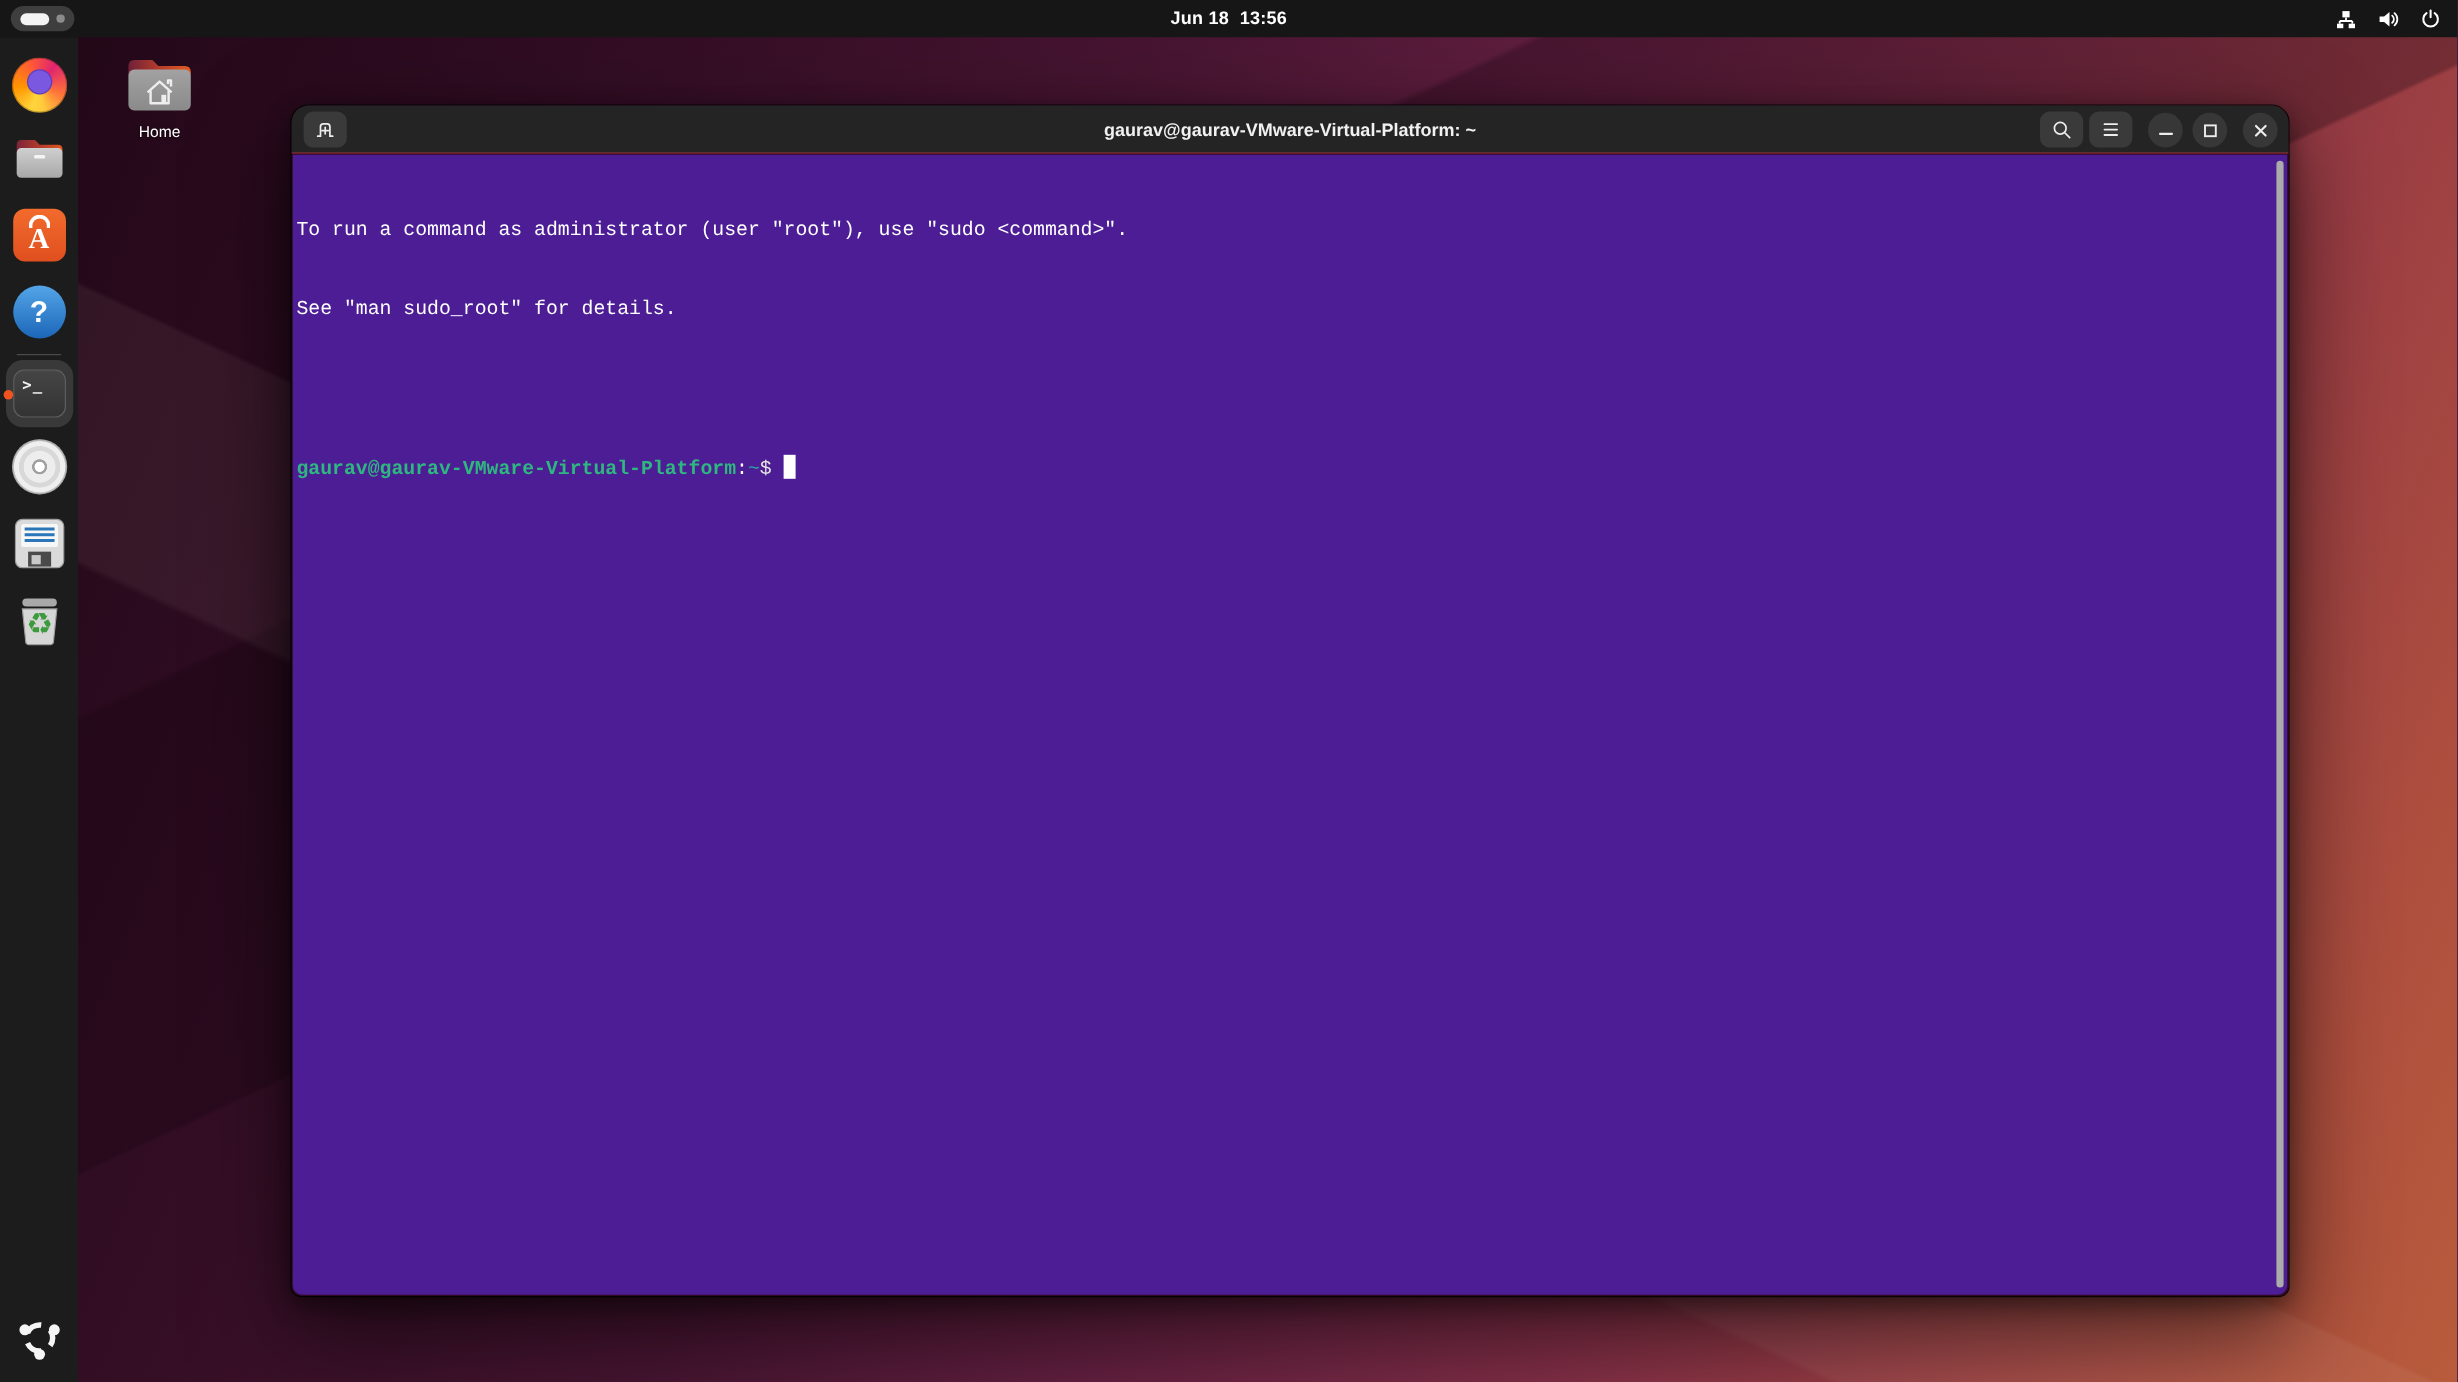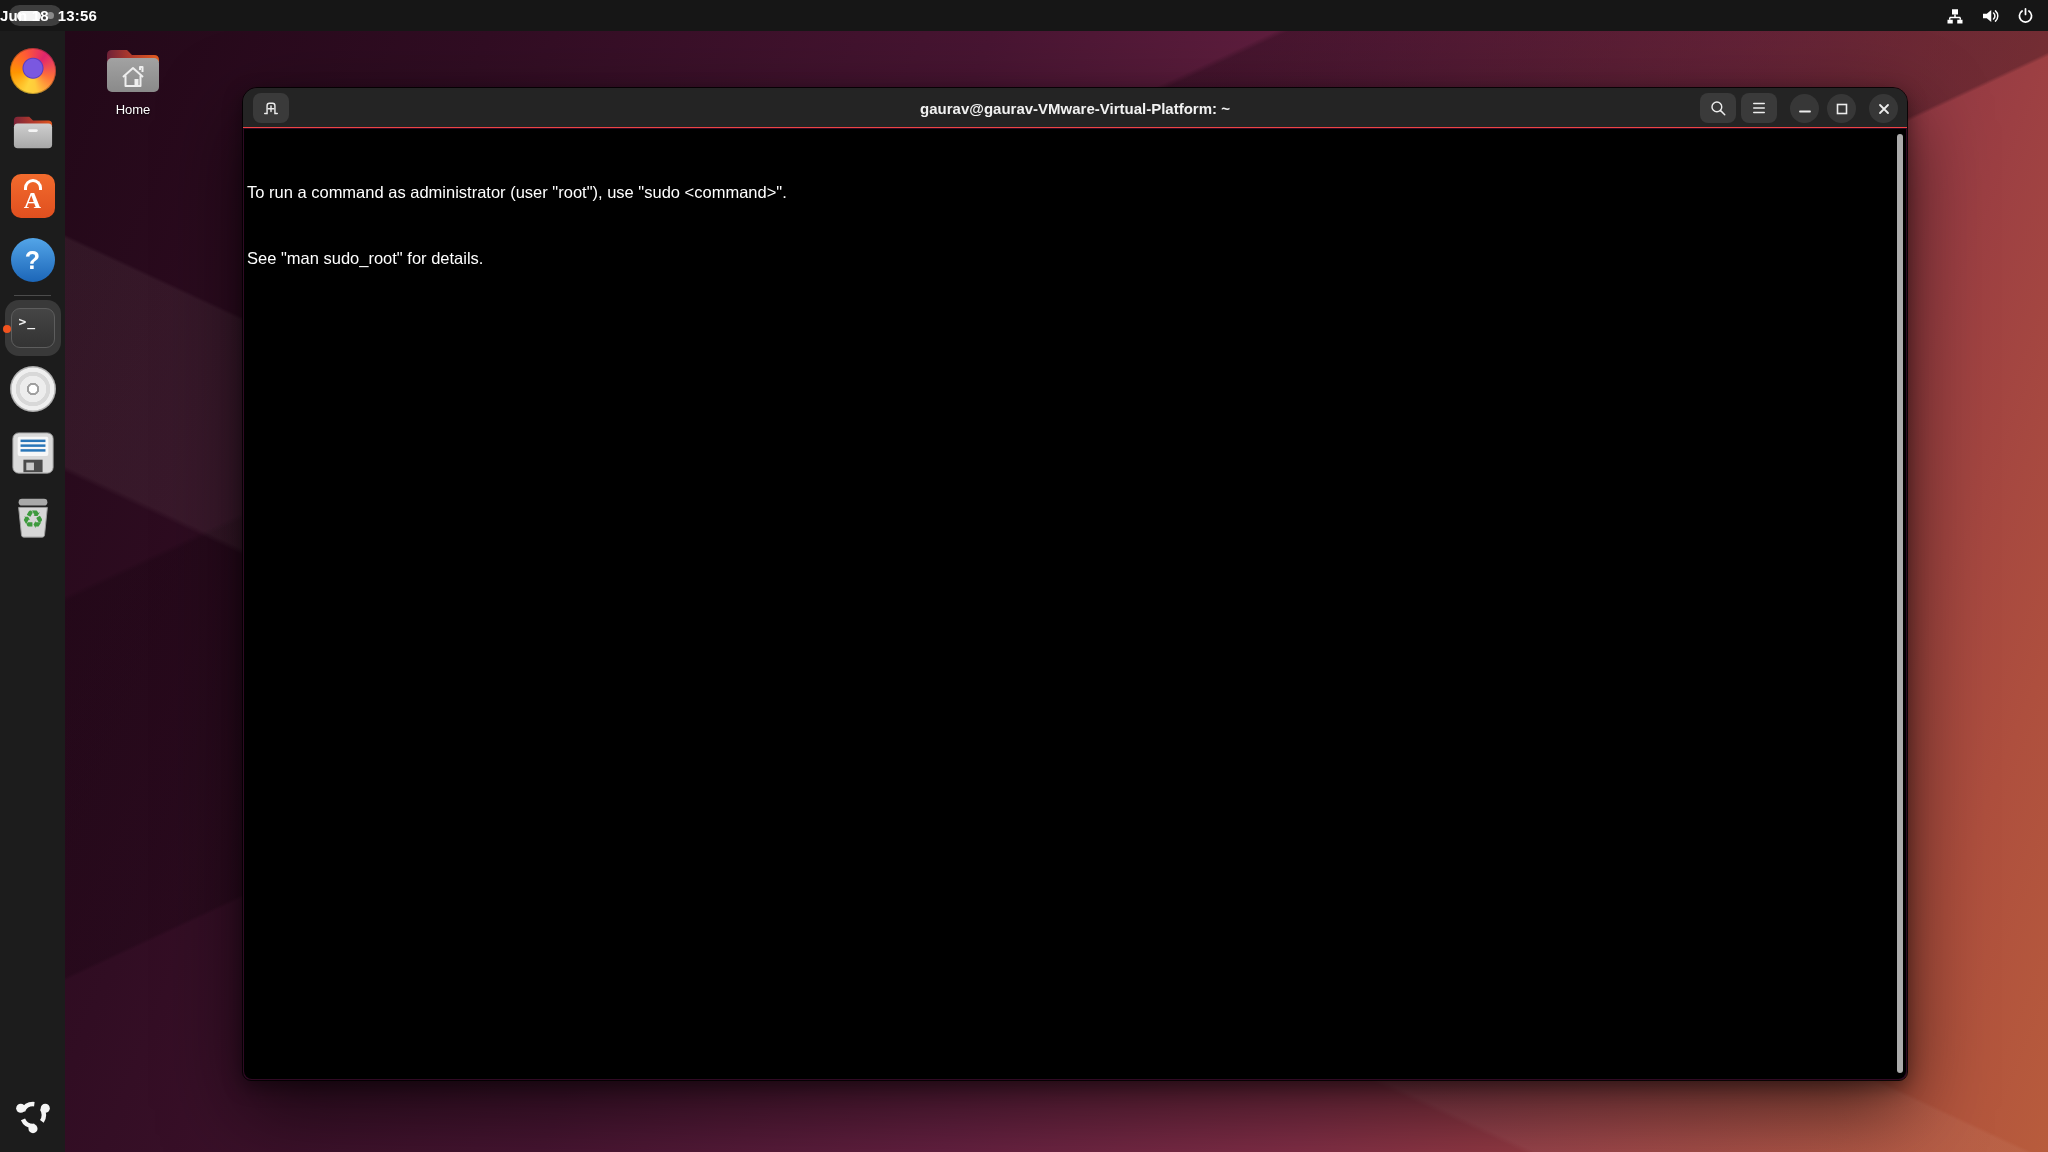--- a/index.html
+++ b/index.html
@@ -26,21 +26,21 @@
   }
   .activities {
     position:absolute; left:9px; top:5px; height:21px; width:53px;
     background:#3e3e3e; border-radius:11px;
     display:flex; align-items:center; padding:0 8px; gap:6px; cursor:pointer;
   }
   .activities .ws-pill { width:26px; height:10px; background:#f4f4f4; border-radius:5px; }
   .activities .ws-dot  { width:7px; height:7px; background:#8b8b8b; border-radius:50%; }
   .clock {
     position:absolute; left:0; right:0; top:0; height:31px;
-    display:flex; align-items:center; gap:9px;
+    display:flex; justify-content:center; align-items:center; gap:9px;
     color:#ffffff; font-size:15px; font-weight:700; letter-spacing:0.2px;
   }
   .status {
     position:absolute; right:14px; top:0; height:31px;
     display:flex; align-items:center; gap:17px;
   }
   .status svg { display:block; }
 
   
   .dock {
@@ -145,23 +145,23 @@
   }
   .btn-newtab { left:10px; }
   .btn-search { left:1457px; }
   .btn-menu   { left:1498px; }
   .btn-min    { left:1547px; }
   .btn-max    { left:1584px; }
   .btn-close  { left:1626px; }
 
   .term-body {
     position:absolute; left:1px; right:1px; top:41px; bottom:1px;
-    background:#000000; border-radius:0 0 8px 8px;
+    background:#4c1d95; border-radius:0 0 8px 8px;
     padding:8px 22px 0 3px;
-    font-family:Liberation Sans, sans-serif;
+    font-family:Liberation Mono, monospace;
     font-size:16.5px; line-height:22px; color:#ffffff;
     white-space:pre; cursor:text; overflow:hidden;
   }
   .p-user { color:#2eb880; font-weight:700; }
   .p-colon { color:#ffffff; }
   .p-path { color:#2aa7a0; }
   .p-dollar { color:#e8e6e3; }
   .cursor {
     display:inline-block; width:10px; height:20px; background:#ffffff;
     vertical-align:-4px; margin-left:10px;
@@ -362,16 +362,17 @@
       <svg width="14" height="14" viewBox="0 0 14 14">
         <path d="M3 3 L11 11 M11 3 L3 11" stroke="#ededed" stroke-width="1.8" stroke-linecap="round"></path>
       </svg>
     </div>
   </div>
 
   <div class="term-body">
     <div>To run a command as administrator (user "root"), use "sudo &lt;command&gt;".</div>
     <div>See "man sudo_root" for details.</div>
     <div>&nbsp;</div>
+    <div><span class="p-user">gaurav@gaurav-VMware-Virtual-Platform</span><span class="p-colon">:</span><span class="p-path">~</span><span class="p-dollar">$</span><span class="cursor"></span></div>
   </div>
 
   <div class="scrollbar"></div>
 </div>
 
 </body></html>

